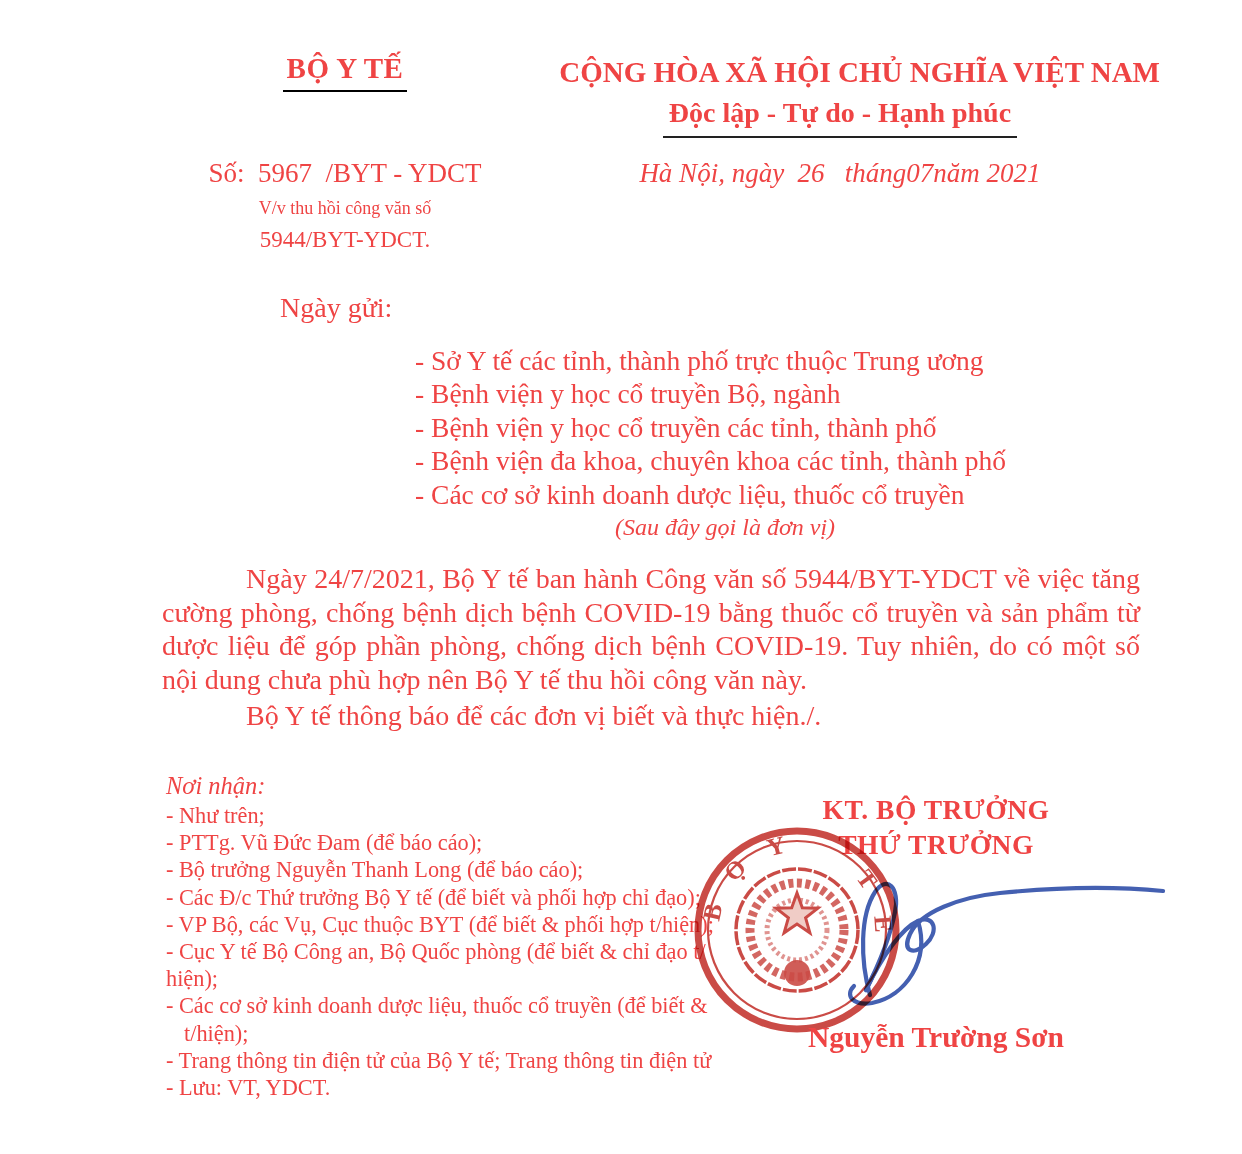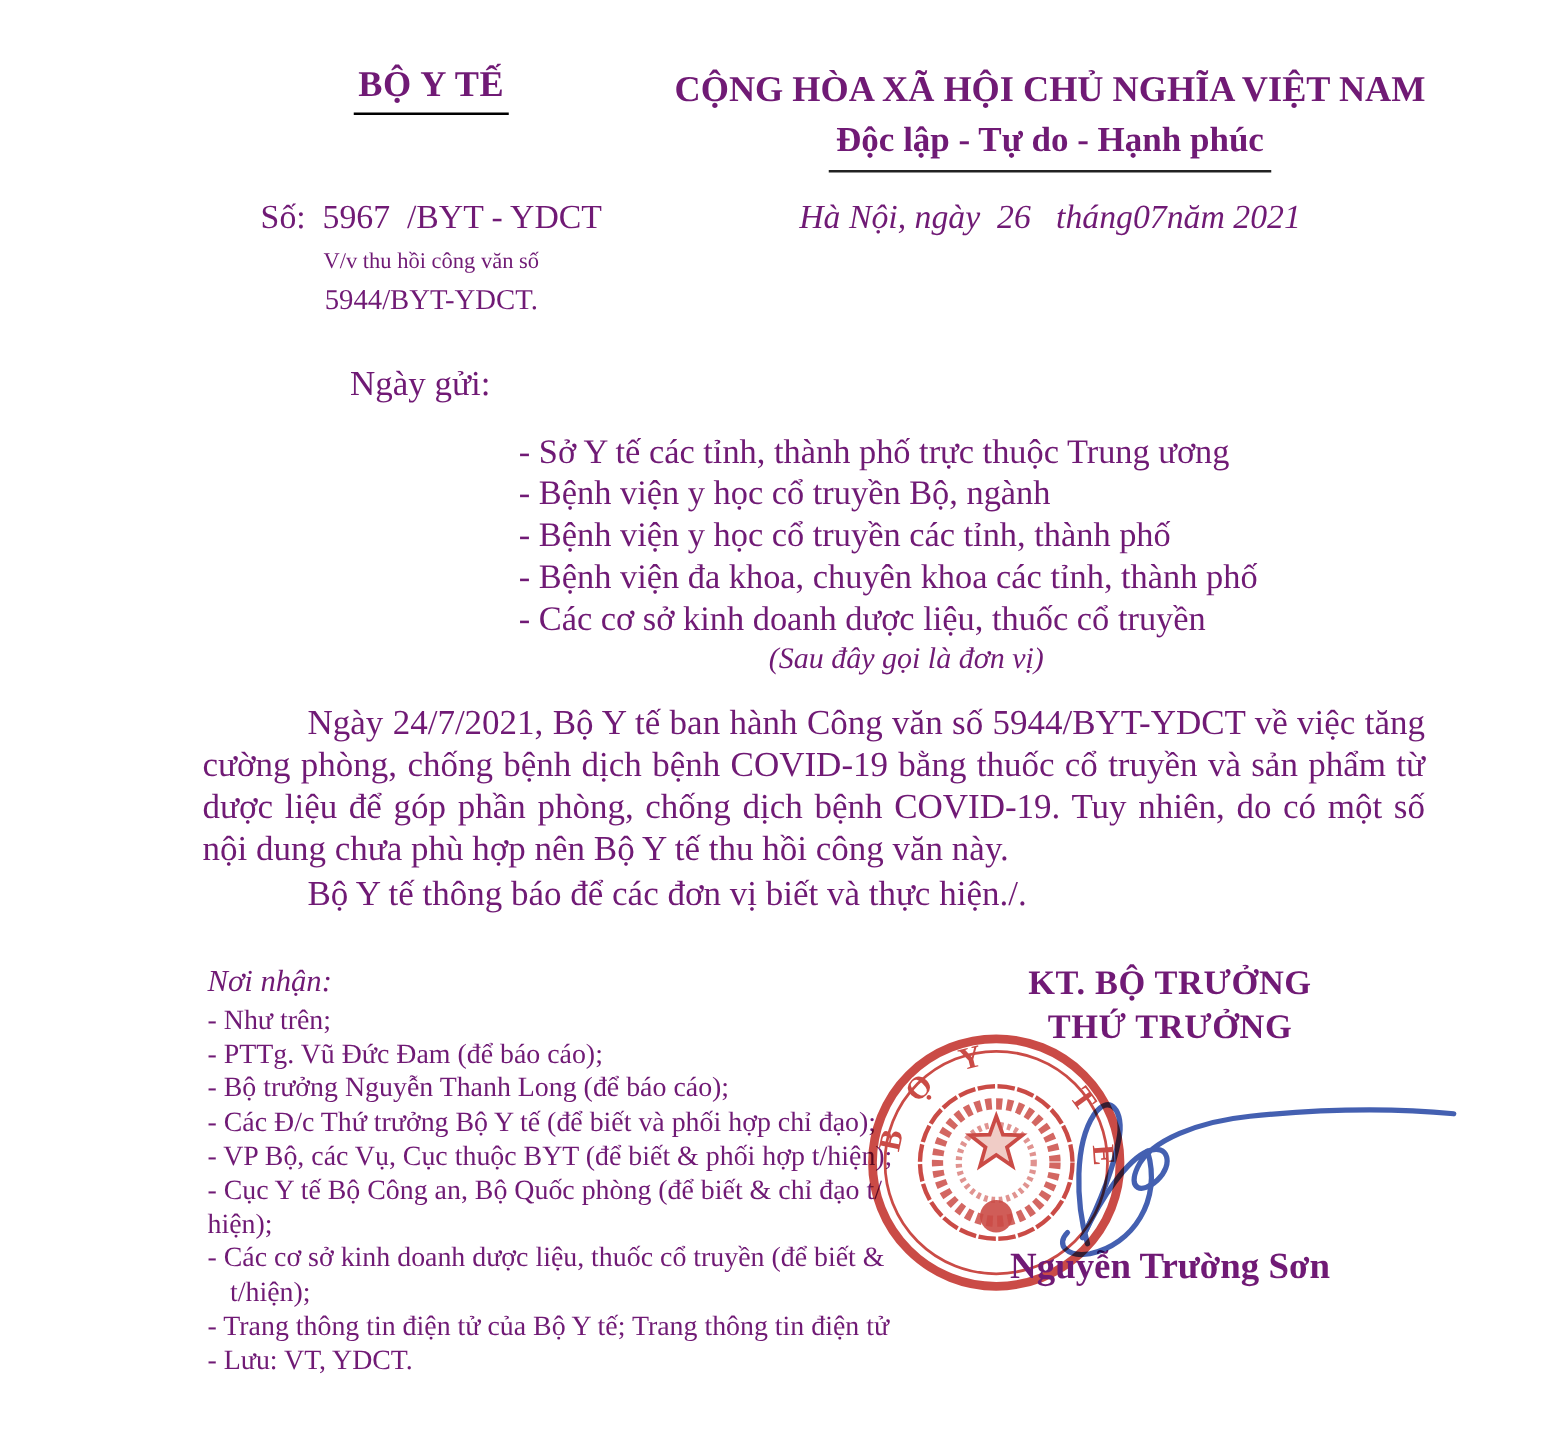--- a/index.html
+++ b/index.html
@@ -1,51 +1,51 @@
 <!DOCTYPE html>
 <html><head>
 <meta charset="utf-8">
 <style>
   html,body{margin:0;padding:0;background:#ffffff;}
   .page{
     position:relative;
     width:1242px;height:1154px;
     background:#ffffff;
     font-family:"Liberation Serif","DejaVu Serif",serif;
-    color:#701a75;
+    color:#ef4444;
     overflow:hidden;
   }
   .abs{position:absolute;}
   
   .col-left{left:150px;width:390px;text-align:center;}
   .org{top:52px;font-size:29px;font-weight:bold;letter-spacing:.5px;}
   .org span{display:inline-block;border-bottom:2.5px solid #000;padding:0 4px 5px 4px;}
   .docnum{top:158px;font-size:27px;white-space:pre;}
   .subj1{top:198px;font-size:18px;}
   .subj2{top:227px;font-size:23px;}
   
   .col-right{left:520px;width:640px;text-align:center;}
-  .republic{top:56px;font-size:29px;font-weight:bold;}
+  .republic{top:56px;font-size:29px;font-weight:bold;text-align:right;}
   .motto{top:97px;font-size:28px;font-weight:bold;}
   .motto span{display:inline-block;border-bottom:2.5px solid #222;padding:0 6px 7px 6px;}
   .pdate{top:158px;font-size:27px;font-style:italic;white-space:pre;}
   
   .kg-label{left:280px;top:292px;font-size:28px;}
   .kg-list{left:415px;top:344px;font-size:27.5px;line-height:33.4px;}
   .kg-note{left:415px;top:494px;width:620px;text-align:center;font-size:24px;font-style:italic;margin-top:20px;}
   
   .body-p{left:162px;width:978px;font-size:28px;line-height:33.6px;text-align:justify;text-indent:84px;}
   .p1{top:562px;}
   .p2{top:699px;text-align:left;}
   
   .nn-label{left:166px;top:772px;font-size:24.5px;font-weight:normal;font-style:italic;}
   .nn-lines{left:166px;top:802px;width:600px;font-size:22.3px;line-height:27.2px;}
   .nn-lines .cont{padding-left:18px;}
   
-  .sign-col{left:720px;width:432px;text-align:center;}
+  .sign-col{left:720px;width:432px;text-align:center;margin-top:24px;}
   .t1{top:770px;font-size:27.5px;font-weight:bold;letter-spacing:.5px;}
   .t2{top:805px;font-size:27.5px;font-weight:bold;letter-spacing:.5px;}
   .signer-name{top:997px;font-size:29.5px;font-weight:bold;z-index:6;}
   
   .stamp{left:677px;top:812px;width:240px;height:240px;z-index:5;mix-blend-mode:multiply;opacity:.9;}
   .sig{left:830px;top:870px;width:350px;height:150px;z-index:7;mix-blend-mode:multiply;opacity:.95;}
 </style>
 </head>
 <body>
 

